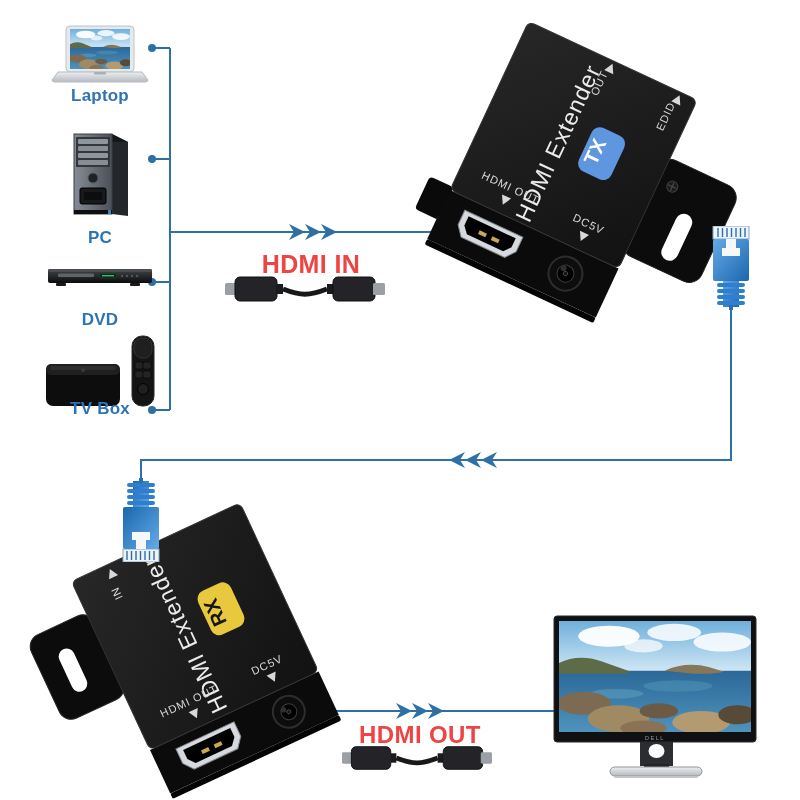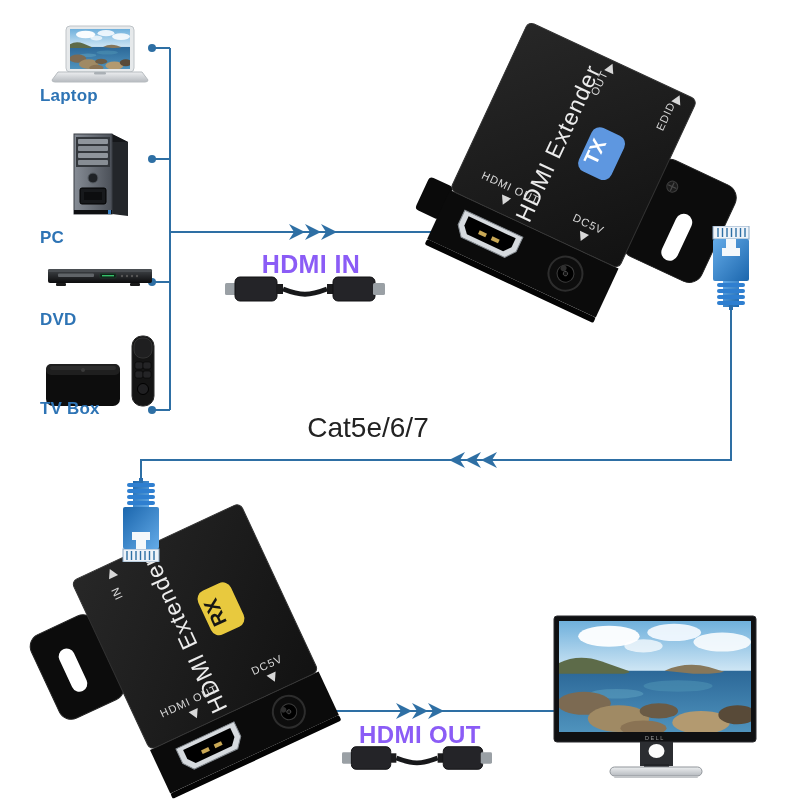--- a/index.html
+++ b/index.html
@@ -2,31 +2,31 @@
 <html><head>
 <meta charset="utf-8">
 <style>
   html,body { margin:0; padding:0; background:#fff; }
   .canvas {
     position:relative; width:800px; height:800px; background:#ffffff;
     overflow:hidden; font-family:"Liberation Sans", sans-serif;
   }
   .abs { position:absolute; }
   .src-label {
-    position:absolute; width:120px; text-align:left;
+    position:absolute; width:120px; text-align:center;
     color:#2e74b5; font-weight:700; font-size:17px; letter-spacing:.2px;
   }
   .pill {
     position:absolute; background:#35719f; color:#ffffff;
     border-radius:22px; display:flex; align-items:center; justify-content:center;
     font-size:25px; font-weight:400; letter-spacing:.3px;
   }
   .conn-label {
     position:absolute; text-align:center; font-weight:700;
-    color:#8b5cf6; font-size:25px; letter-spacing:.4px;
+    color:#ef4444; font-size:25px; letter-spacing:.4px;
   }
   .cat-label {
     position:absolute; text-align:center; font-weight:400;
     color:#222222; font-size:28px;
   }
 </style>
 </head>
 <body>
 
 <div class="canvas">
@@ -196,21 +196,20 @@
     <rect x="103" y="39" width="8" height="7" rx="2" fill="#242426" stroke="#000" stroke-width=".5"></rect>
     <circle cx="103" cy="57" r="5.5" fill="#202022" stroke="#000"></circle>
   </svg>
   <div class="src-label" style="left:40px;top:399px">TV Box</div>
 
   <div class="conn-label" style="left:236px;top:250px;width:150px">HDMI IN</div>
   <svg class="abs" style="left:225px;top:272px" width="160" height="34">
     <use href="#hdmi-cable" width="160" height="34"></use>
   </svg>
 
-  <div class="cat-label" style="left:283px;top:412px;width:170px">Cat5e/6/7</div>
 
   <div class="conn-label" style="left:350px;top:721px;width:140px;font-size:24px">HDMI OUT</div>
   <svg class="abs" style="left:342px;top:742px" width="150" height="32">
     <use href="#hdmi-cable" width="150" height="32"></use>
   </svg>
 
   <svg class="abs" style="left:398px;top:12px" width="360" height="320">
     <g transform="translate(52,178) rotate(25)">
       <g>
         <rect x="178" y="-122" width="86" height="106" rx="14" fill="#0c0c0c" stroke="#232323"></rect>

